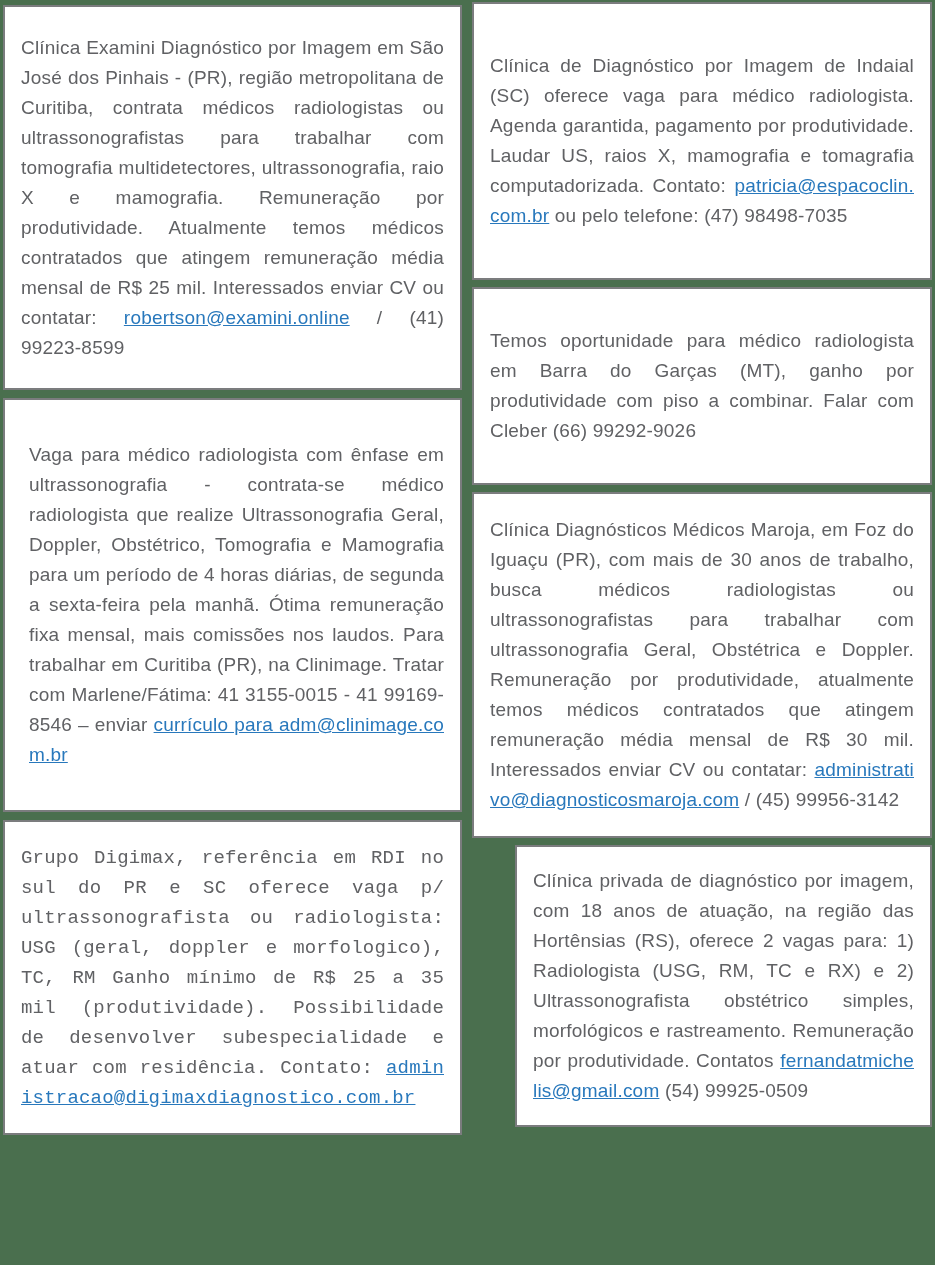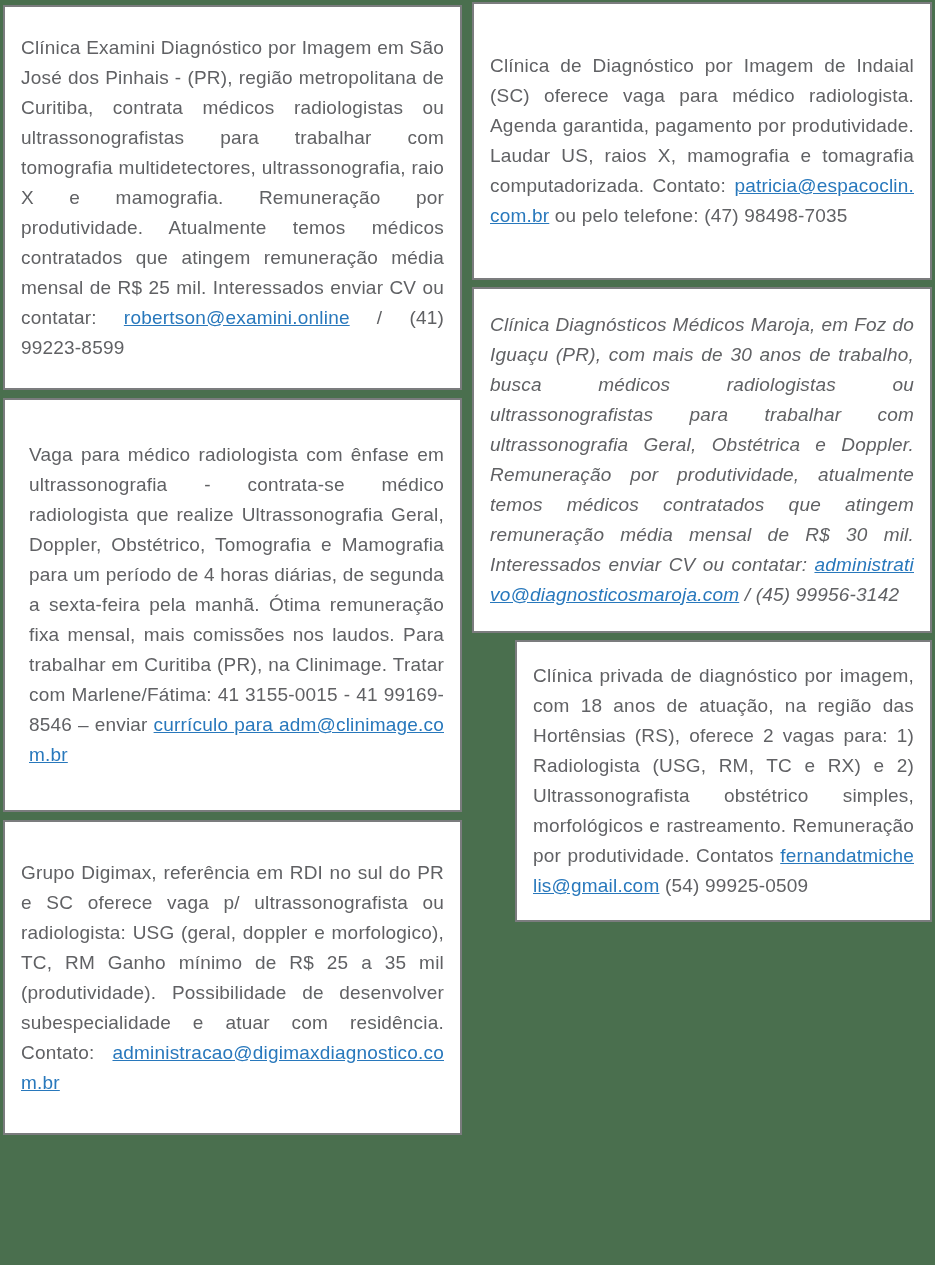--- a/index.html
+++ b/index.html
@@ -50,27 +50,30 @@
 </head>
 <body style="background: rgb(74, 111, 78);">
 
 <div class="col col-left">
     <div class="card" style="min-height: 385px; background: rgb(255, 255, 255); border-color: rgb(123, 124, 126);">
       <p class="ad-text"><span>Clínica Examini Diagnóstico por Imagem em São José dos Pinhais - (PR), região metropolitana de Curitiba, contrata médicos radiologistas ou ultrassonografistas para trabalhar com tomografia multidetectores, ultrassonografia, raio X e mamografia. Remuneração por produtividade. Atualmente temos médicos contratados que atingem remuneração média mensal de R$ 25 mil. Interessados enviar CV ou contatar: </span><a href="#" style="color: rgb(40, 120, 188);">robertson@examini.online</a><span> / (41) 99223-8599</span></p>
     </div>
     <div class="card" style="min-height: 414px; background: rgb(255, 255, 255); border-color: rgb(123, 124, 126); padding-left: 24px;">
       <p class="ad-text"><span>Vaga para médico radiologista com ênfase em ultrassonografia - contrata-se médico radiologista que realize Ultrassonografia Geral, Doppler, Obstétrico, Tomografia e Mamografia para um período de 4 horas diárias, de segunda a sexta-feira pela manhã. Ótima remuneração fixa mensal, mais comissões nos laudos. Para trabalhar em Curitiba (PR), na Clinimage. Tratar com Marlene/Fátima: 41 3155-0015 - 41 99169-8546 – enviar </span><a href="#" style="color: rgb(40, 120, 188);">currículo para adm@clinimage.com.br</a></p>
     </div>
-    <div class="card" style="min-height: 315px; background: rgb(255, 255, 255); border-color: rgb(123, 124, 126);">
+    <div class="card" style="min-height: 315px; background: rgb(255, 255, 255); border-color: rgb(123, 124, 126); font-family: Liberation Mono, monospace;">
       <p class="ad-text"><span>Grupo Digimax, referência em RDI no sul do PR e SC oferece vaga p/ ultrassonografista ou radiologista: USG (geral, doppler e morfologico), TC, RM Ganho mínimo de R$ 25 a 35 mil (produtividade). Possibilidade de desenvolver subespecialidade e atuar com residência. Contato: </span><a href="#" style="color: rgb(40, 120, 188);">administracao@digimaxdiagnostico.com.br</a></p>
     </div>
   </div>
 <div class="col col-right">
     <div class="card" style="min-height: 278px; background: rgb(255, 255, 255); border-color: rgb(123, 124, 126);">
       <p class="ad-text"><span>Clínica de Diagnóstico por Imagem de Indaial (SC) oferece vaga para médico radiologista. Agenda garantida, pagamento por produtividade. Laudar US, raios X, mamografia e tomagrafia computadorizada. Contato: </span><a href="#" style="color: rgb(40, 120, 188);">patricia@espacoclin.com.br</a><span> ou pelo telefone: (47) 98498-7035</span></p>
     </div>
-    <div class="card" style="min-height: 346px; background: rgb(255, 255, 255); border-color: rgb(123, 124, 126); font-style: italic;">
+    <div class="card" style="min-height: 198px; background: rgb(255, 255, 255); border-color: rgb(123, 124, 126);">
+      <p class="ad-text"><span>Temos oportunidade para médico radiologista em Barra do Garças (MT), ganho por produtividade com piso a combinar. Falar com Cleber (66) 99292-9026</span></p>
+    </div>
+    <div class="card" style="min-height: 346px; background: rgb(255, 255, 255); border-color: rgb(123, 124, 126);">
       <p class="ad-text"><span>Clínica Diagnósticos Médicos Maroja, em Foz do Iguaçu (PR), com mais de 30 anos de trabalho, busca médicos radiologistas ou ultrassonografistas para trabalhar com ultrassonografia Geral, Obstétrica e Doppler. Remuneração por produtividade, atualmente temos médicos contratados que atingem remuneração média mensal de R$ 30 mil. Interessados enviar CV ou contatar: </span><a href="#" style="color: rgb(40, 120, 188);">administrativo@diagnosticosmaroja.com</a><span> / (45) 99956-3142</span></p>
     </div>
     <div class="card" style="min-height: 282px; background: rgb(255, 255, 255); border-color: rgb(123, 124, 126); margin-left: 43px;">
       <p class="ad-text"><span>Clínica privada de diagnóstico por imagem, com 18 anos de atuação, na região das Hortênsias (RS), oferece 2 vagas para: 1) Radiologista (USG, RM, TC e RX) e 2) Ultrassonografista obstétrico simples, morfológicos e rastreamento. Remuneração por produtividade. Contatos </span><a href="#" style="color: rgb(40, 120, 188);">fernandatmichelis@gmail.com</a><span> (54) 99925-0509</span></p>
     </div>
   </div>
 
 </body></html>

